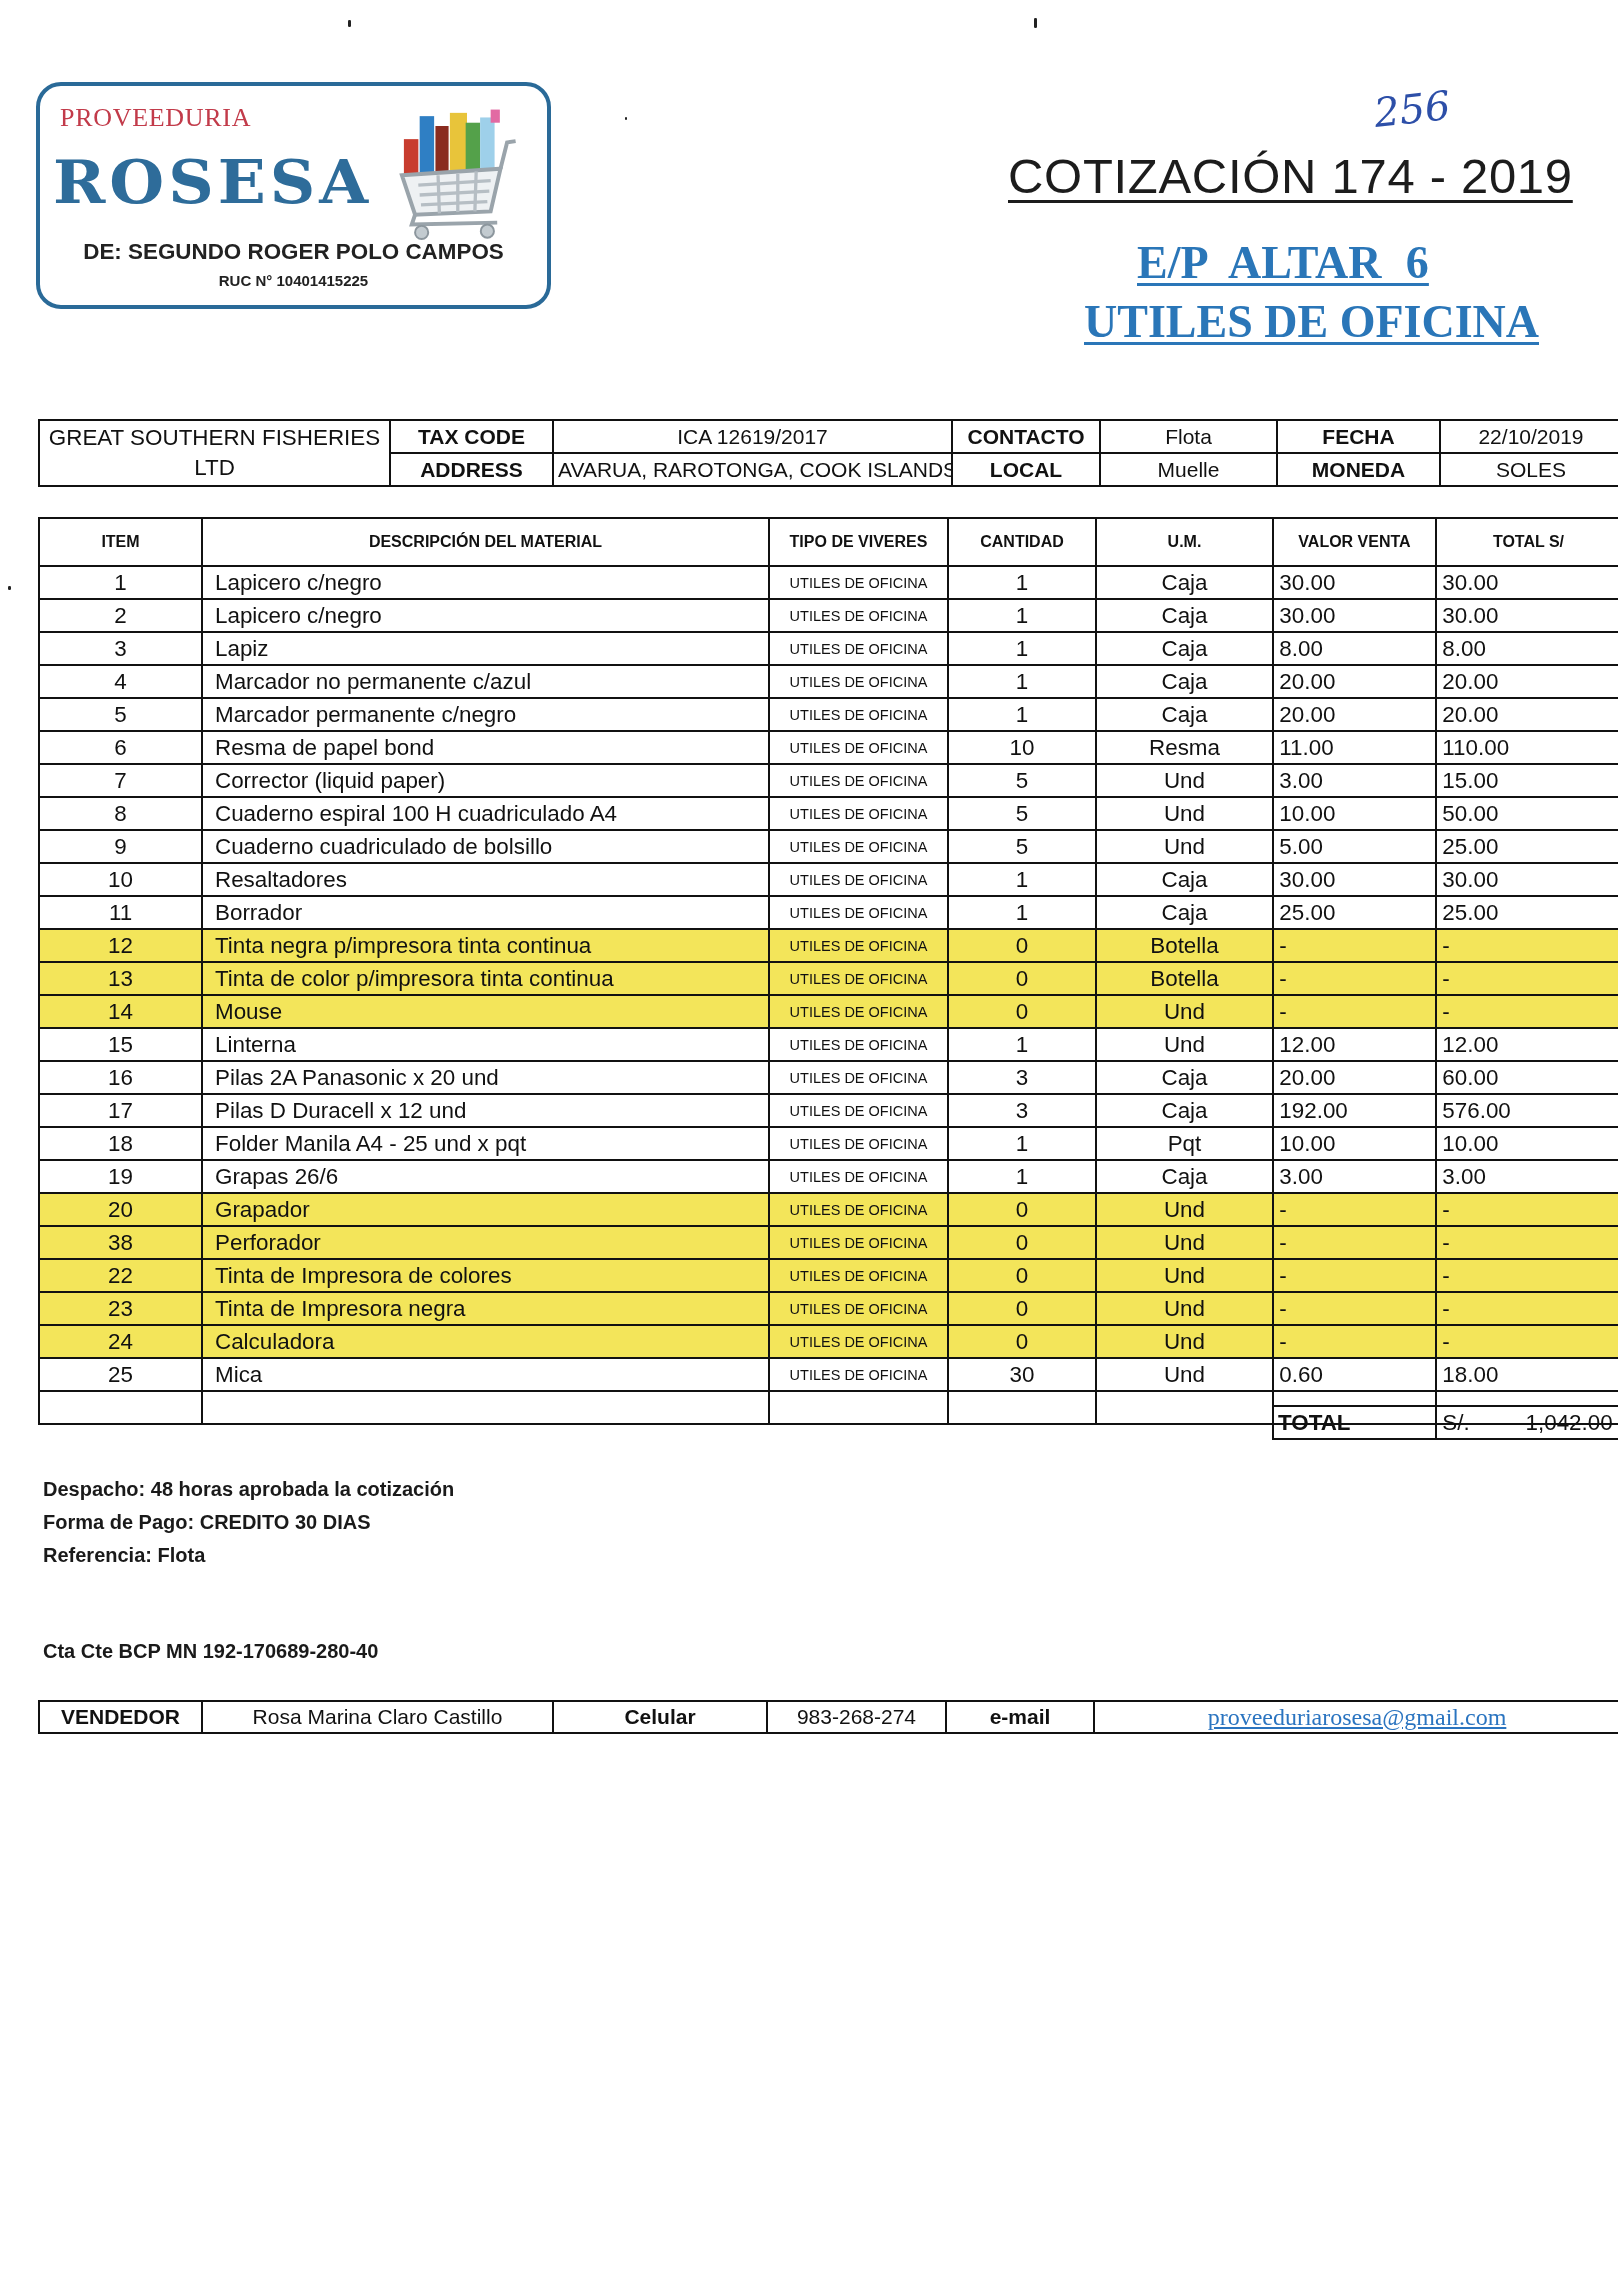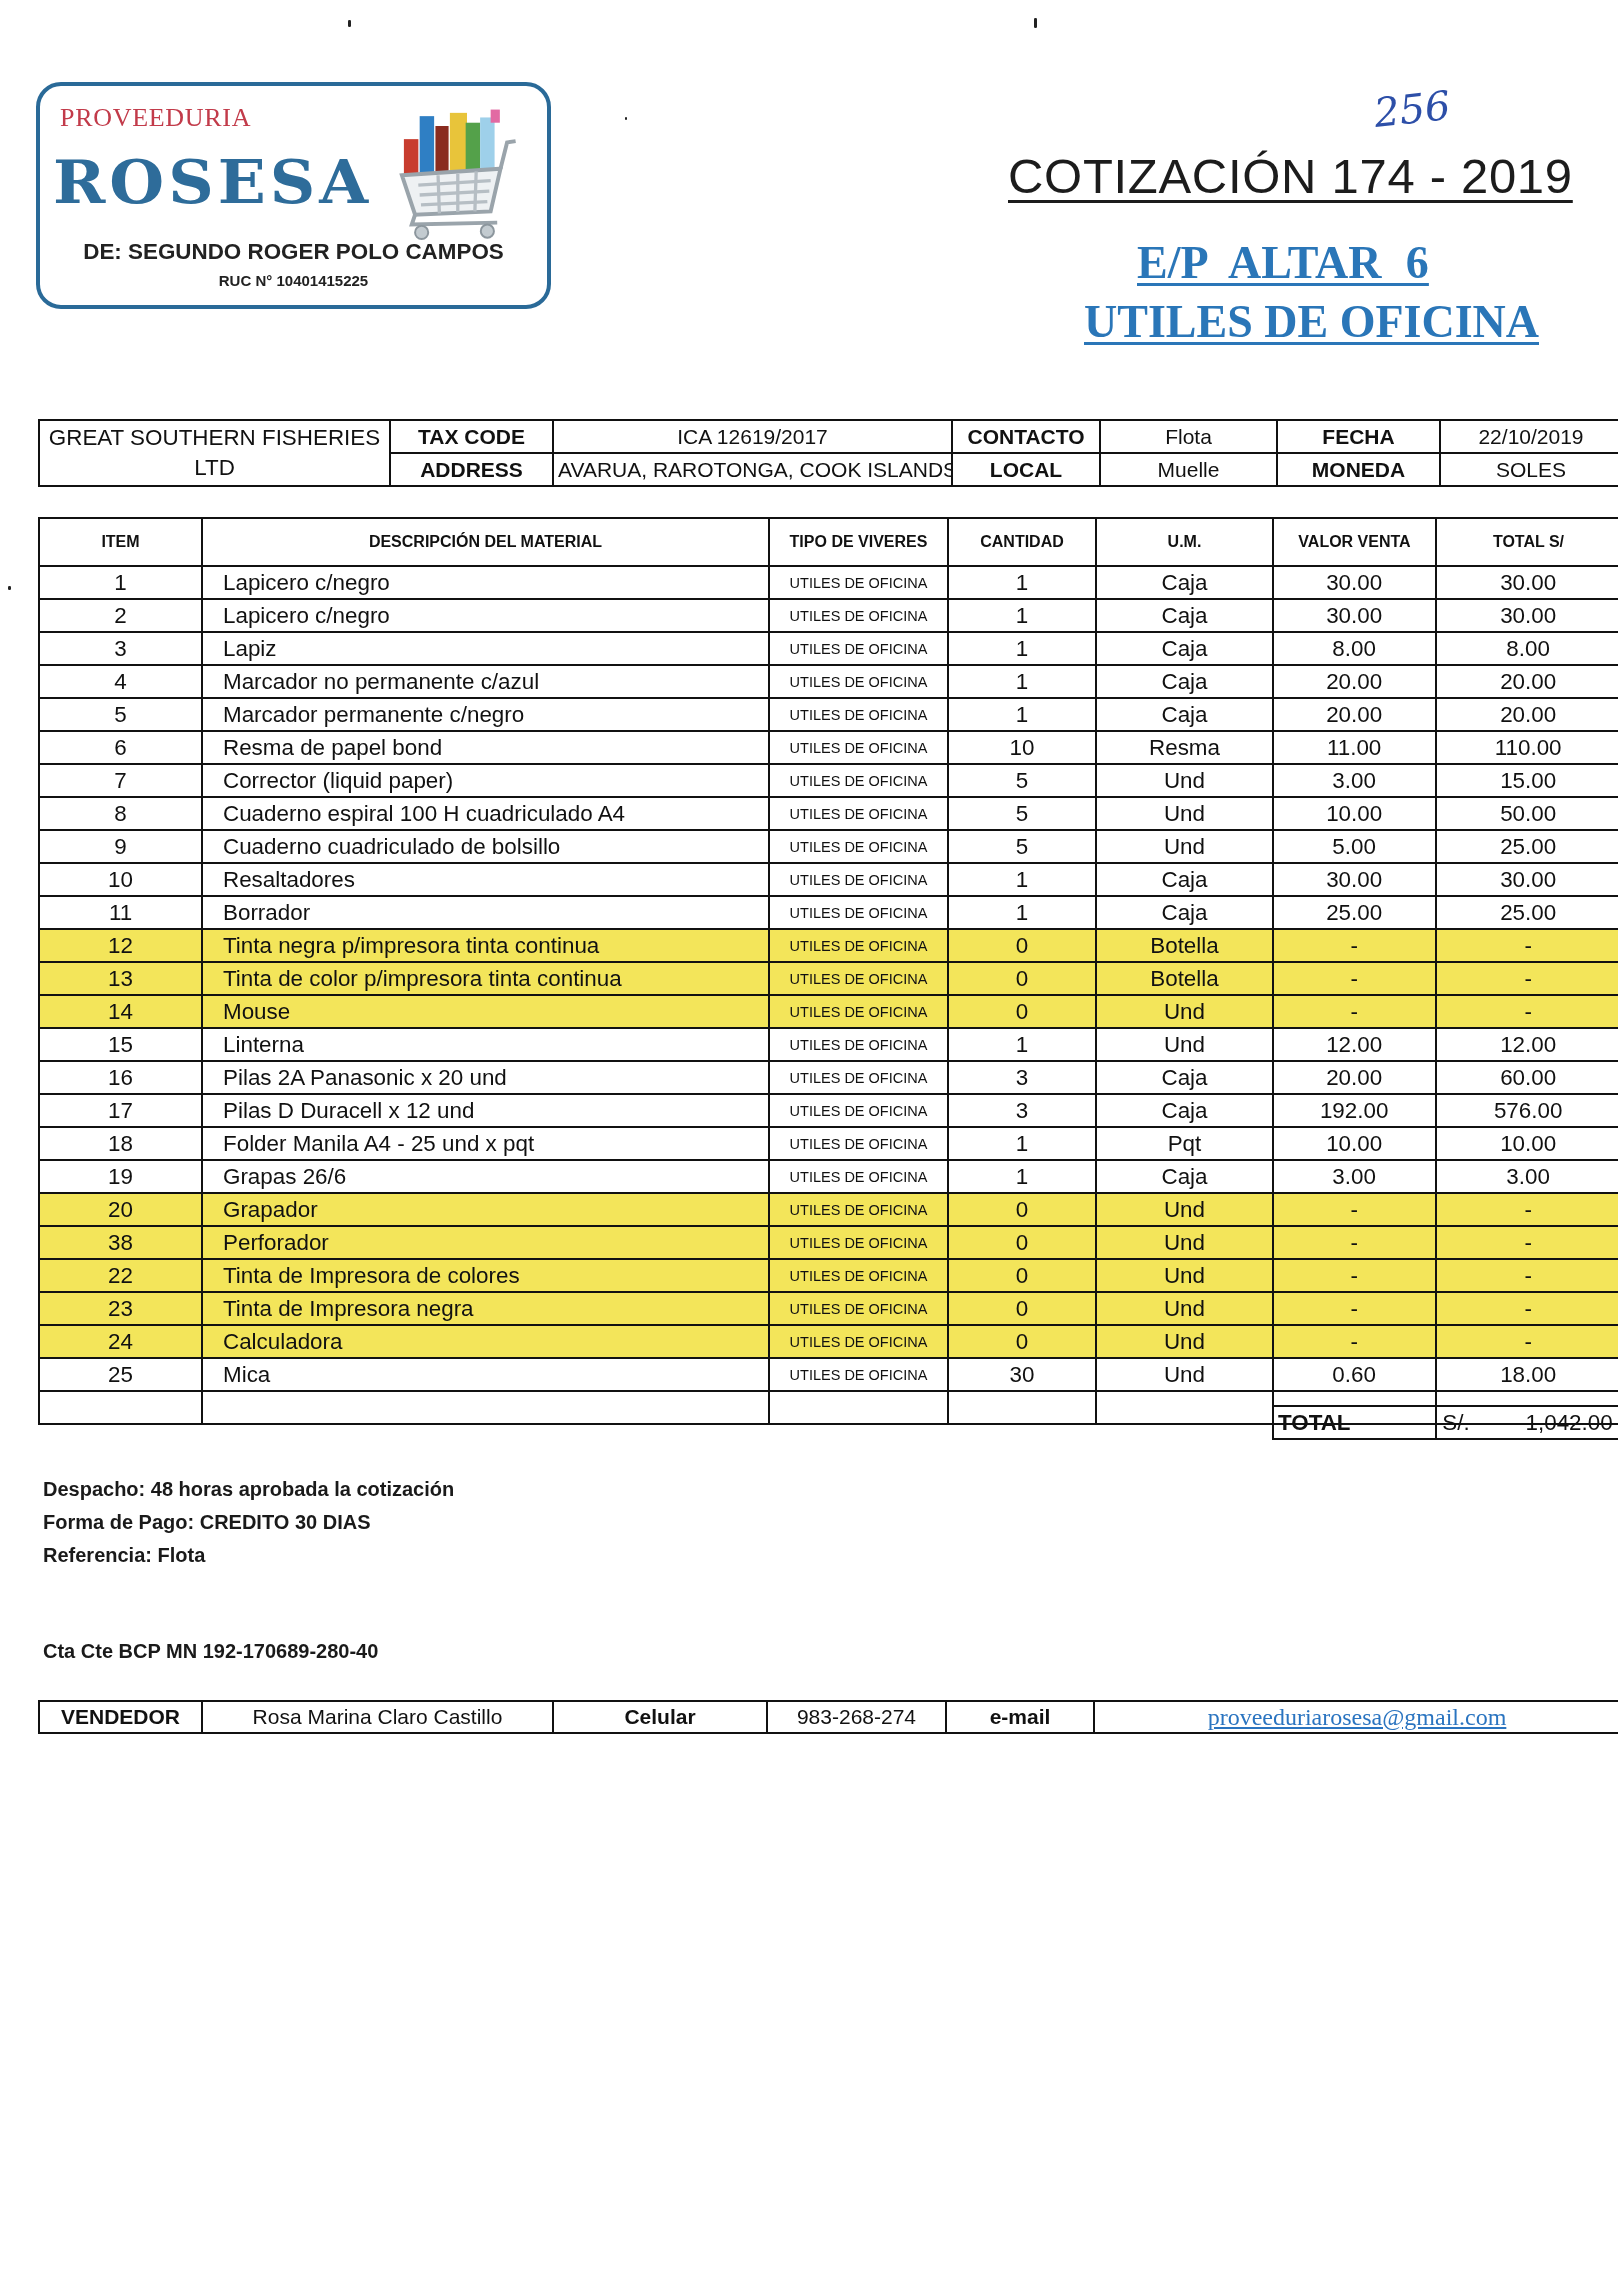--- a/index.html
+++ b/index.html
@@ -54,22 +54,22 @@
   .client { left: 38px; top: 419px; width: 1581px; }
   .client td { height: 33px; font-size: 21px; text-align: center; padding: 0 4px; }
   .client .lbl { font-weight: bold; }
   .client .company { font-weight: normal; font-size: 22.4px; line-height: 30px; }
 
   
   .items { left: 38px; top: 517px; width: 1581px; }
   .items th { height: 48px; font-size: 16px; font-weight: bold; text-align: center; }
   .items td { height: 33px; font-size: 22.4px; padding: 0 5.3px; }
   .items td.c { text-align: center; }
-  .items td.l { text-align: left; padding-left: 20px; }
-  .items td.r { text-align: center; padding-right: 6px; }
+  .items td.l { text-align: left; padding-left: 12px; }
+  .items td.r { text-align: left; padding-right: 6px; }
   .items td.tipo { font-size: 14.5px; text-align: center; }
   .items tr.hl td { background: #f3e55a; }
 
   
   .total { left: 1272px; top: 1405px; width: 348px; }
   .total td { height: 33px; font-size: 22.4px; border-top: 2.6px solid #111; }
   .total .t-lbl { font-weight: bold; width: 163px; padding-left: 4px; }
   .total .t-cur { width: 40px; border-right: none; padding-left: 5.3px; }
   .total .t-val { text-align: right; padding-right: 5.3px; border-left: none; }
 

